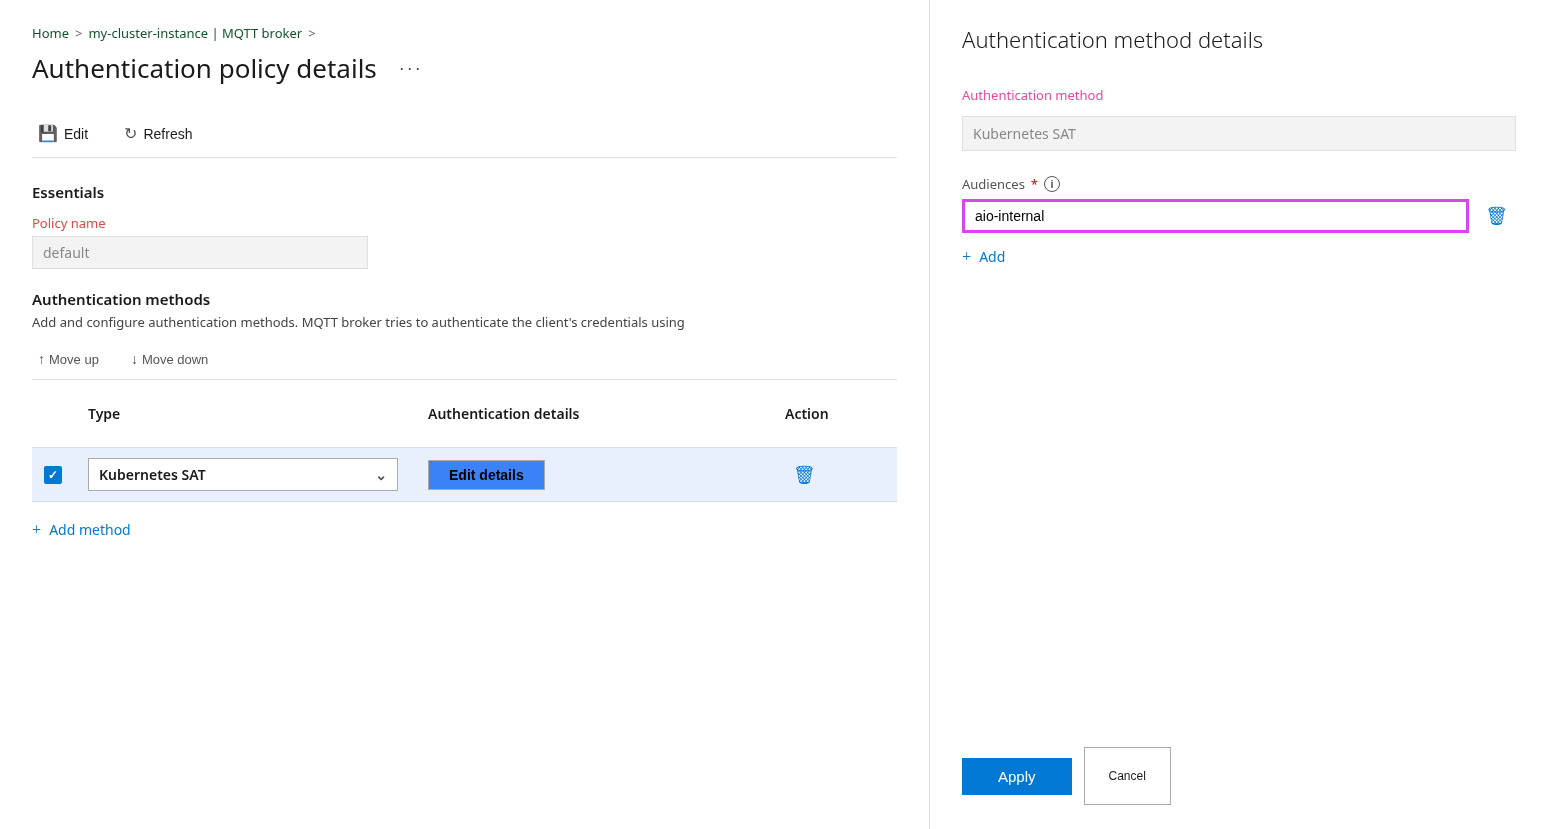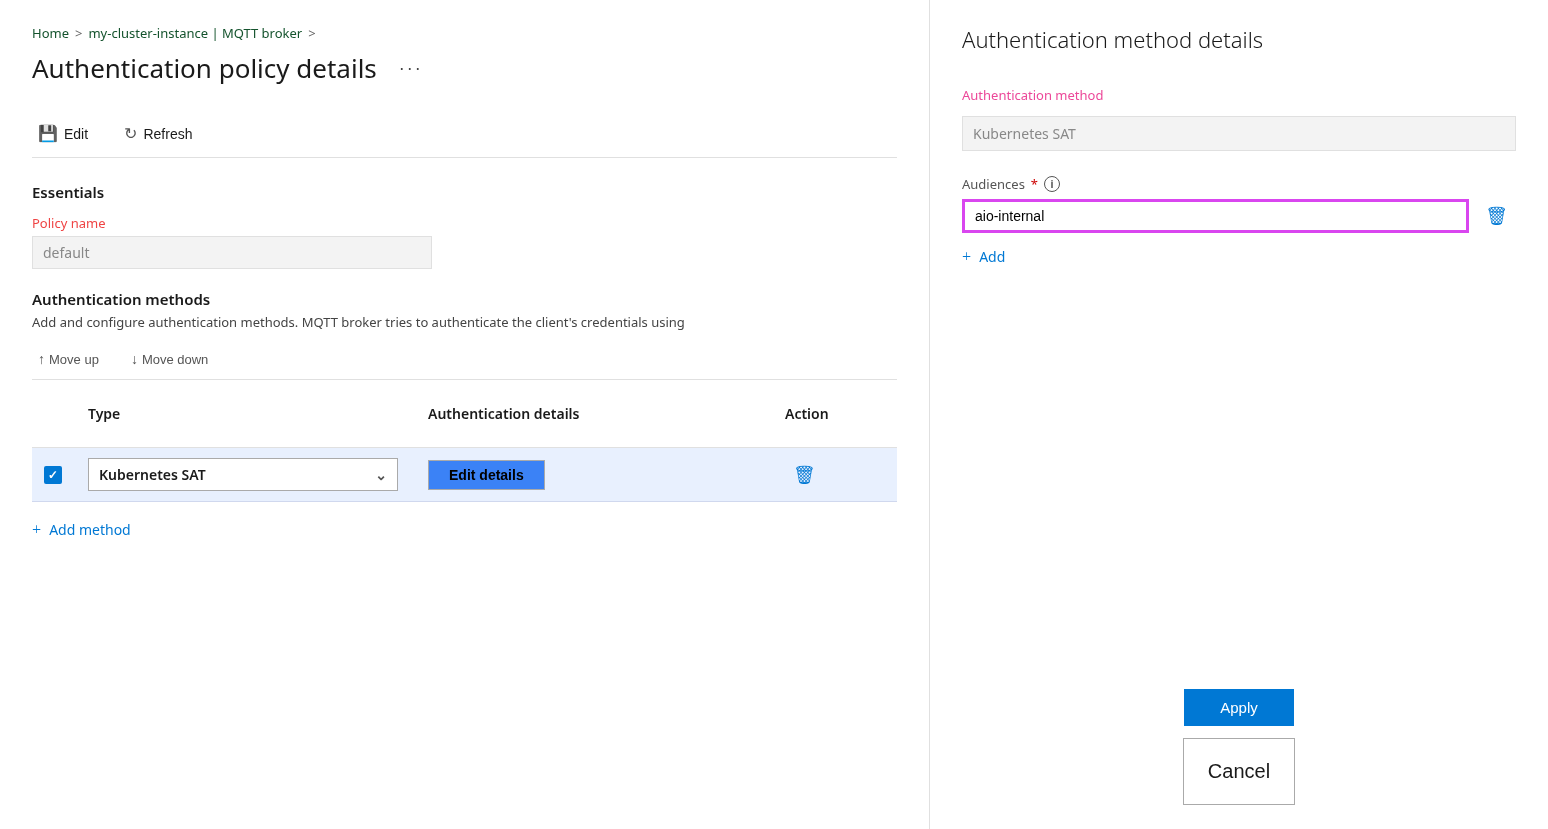--- a/index.html
+++ b/index.html
@@ -85,21 +85,21 @@
 
     .field-label {
       font-size: 13px;
       color: #ef4444;
       margin-bottom: 4px;
     }
     .field-value {
       background: #f3f3f3;
       border: 1px solid #e0e0e0;
       padding: 6px 10px;
-      width: 400px;
+      width: 336px;
       color: #888;
       margin-bottom: 20px;
       font-size: 14px;
     }
 
     .auth-methods-title {
       font-size: 15px;
       font-weight: 600;
       margin-bottom: 4px;
     }
@@ -289,37 +289,36 @@
       font-size: 14px;
       margin-bottom: auto;
     }
 
     .right-footer {
       display: flex;
       gap: 12px;
       align-items: center;
       padding-top: 24px;
       margin-top: auto;
-      flex-direction: column;
     }
     .apply-btn {
       background: #0078d4;
       color: #fff;
       border: none;
       padding: 10px 36px;
       font-size: 15px;
       cursor: pointer;
       font-weight: 400;
     }
     .cancel-btn {
       background: #fff;
       color: #1a1a1a;
       border: 1px solid #aaa;
       padding: 21px 24px;
-      font-size: 20px;
+      font-size: 12px;
       cursor: pointer;
     }
 
     .trash-icon {
       color: #0078d4;
       font-size: 18px;
     }
   </style>
 </head>
 <body>

